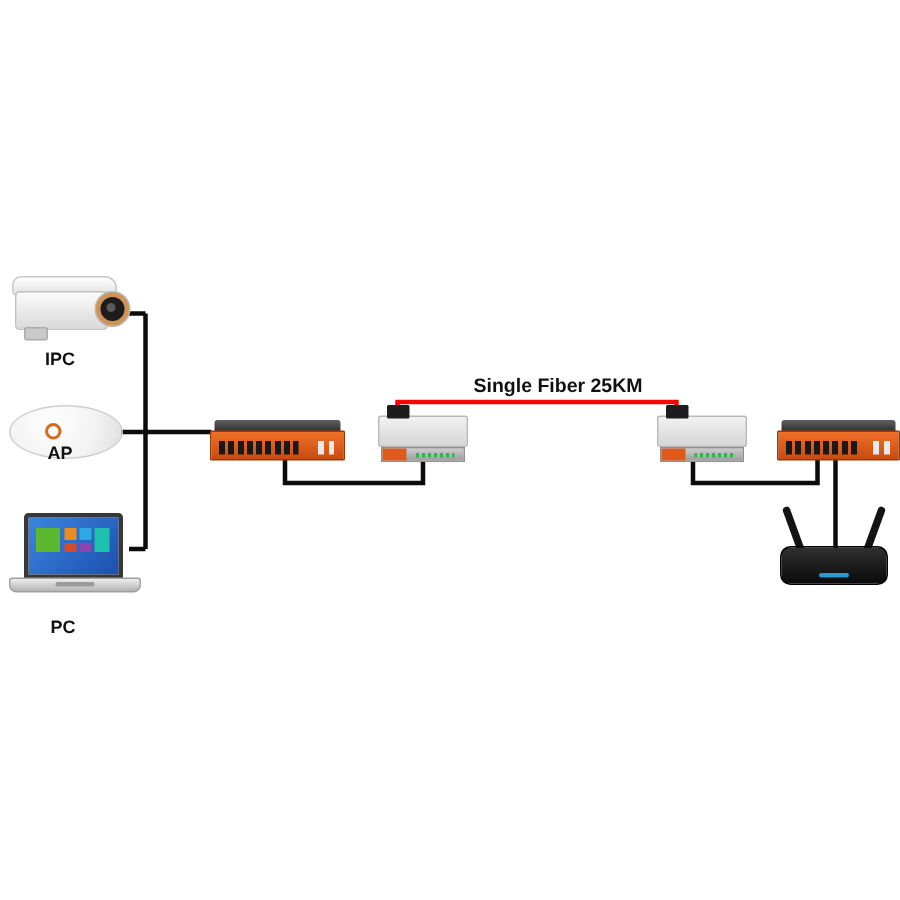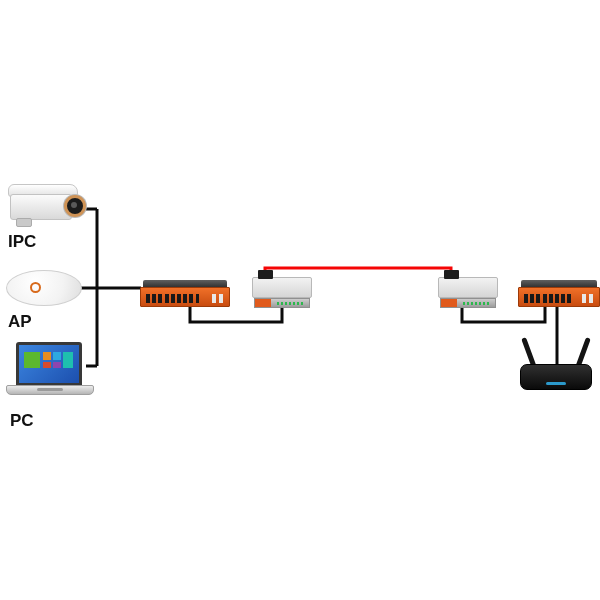--- a/index.html
+++ b/index.html
@@ -1,21 +1,21 @@
 <!DOCTYPE html>
 <html><head>
 <meta charset="utf-8">
 <style>
   *{box-sizing:border-box;margin:0;padding:0}
   html,body{width:600px;height:600px;background:#ffffff;font-family:"Liberation Sans",sans-serif}
   .canvas{position:relative;width:600px;height:600px;background:#ffffff;overflow:hidden}
   .wires{position:absolute;left:0;top:0}
   .wire{fill:none;stroke-width:3px;stroke-linejoin:miter}
   .dev{position:absolute}
-  .lbl{position:absolute;font-size:17px;font-weight:bold;color:#111;text-align:left}
+  .lbl{position:absolute;font-size:12px;font-weight:bold;color:#111;text-align:center}
   .lbl-fiber{position:absolute;font-size:13px;font-weight:600;color:#111;text-align:center}
 
   
   .ipc{left:8px;top:184px;width:88px;height:46px}
   .cam-shield{position:absolute;left:0;top:0;width:70px;height:13px;background:linear-gradient(#ffffff,#e2e2e2);border:1px solid #c6c6c6;border-radius:6px 8px 3px 3px}
   .cam-body{position:absolute;left:2px;top:10px;width:62px;height:26px;background:linear-gradient(#fbfbfb,#d9d9d9);border:1px solid #c2c2c2;border-radius:3px}
   .cam-lens{position:absolute;left:56px;top:11px;width:22px;height:22px;border-radius:50%;background:#1c1c1c;border:3px solid #cf9356;box-shadow:0 0 0 1px #b9b9b9}
   .cam-lens::after{content:"";position:absolute;left:4px;top:4px;width:6px;height:6px;border-radius:50%;background:#5a5a5a}
   .cam-mount{position:absolute;left:8px;top:34px;width:16px;height:9px;background:#c9c9c9;border:1px solid #ababab;border-radius:2px}
 
@@ -85,21 +85,21 @@
     <div class="cam-body"></div>
     <div class="cam-mount"></div>
     <div class="cam-lens"></div>
   </div>
   <div class="lbl" style="left:8px;top:232px;width:64px">IPC</div>
 
   <div class="dev ap">
     <div class="ap-disc"></div>
     <div class="ap-logo"></div>
   </div>
-  <div class="lbl" style="left:8px;top:312px;width:64px">AP</div>
+  <div class="lbl" style="left:8px;top:295px;width:64px">AP</div>
 
   <div class="dev pc">
     <div class="pc-screen">
       <div class="tile t1"></div>
       <div class="tile t2"></div>
       <div class="tile t3"></div>
       <div class="tile t4"></div>
       <div class="tile t5"></div>
       <div class="tile t6"></div>
     </div>
@@ -114,20 +114,21 @@
       <div class="sw-uplink"></div>
     </div>
   </div>
 
   <div class="dev conv cv1">
     <div class="cv-top"></div>
     <div class="cv-port"></div>
     <div class="cv-front"></div>
   </div>
 
+  <div class="lbl-fiber" style="left:296px;top:249px;width:152px">Single Fiber 25KM</div>
 
   <div class="dev conv cv2">
     <div class="cv-top"></div>
     <div class="cv-port"></div>
     <div class="cv-front"></div>
   </div>
 
   <div class="dev switch sw2">
     <div class="sw-top"></div>
     <div class="sw-front">

